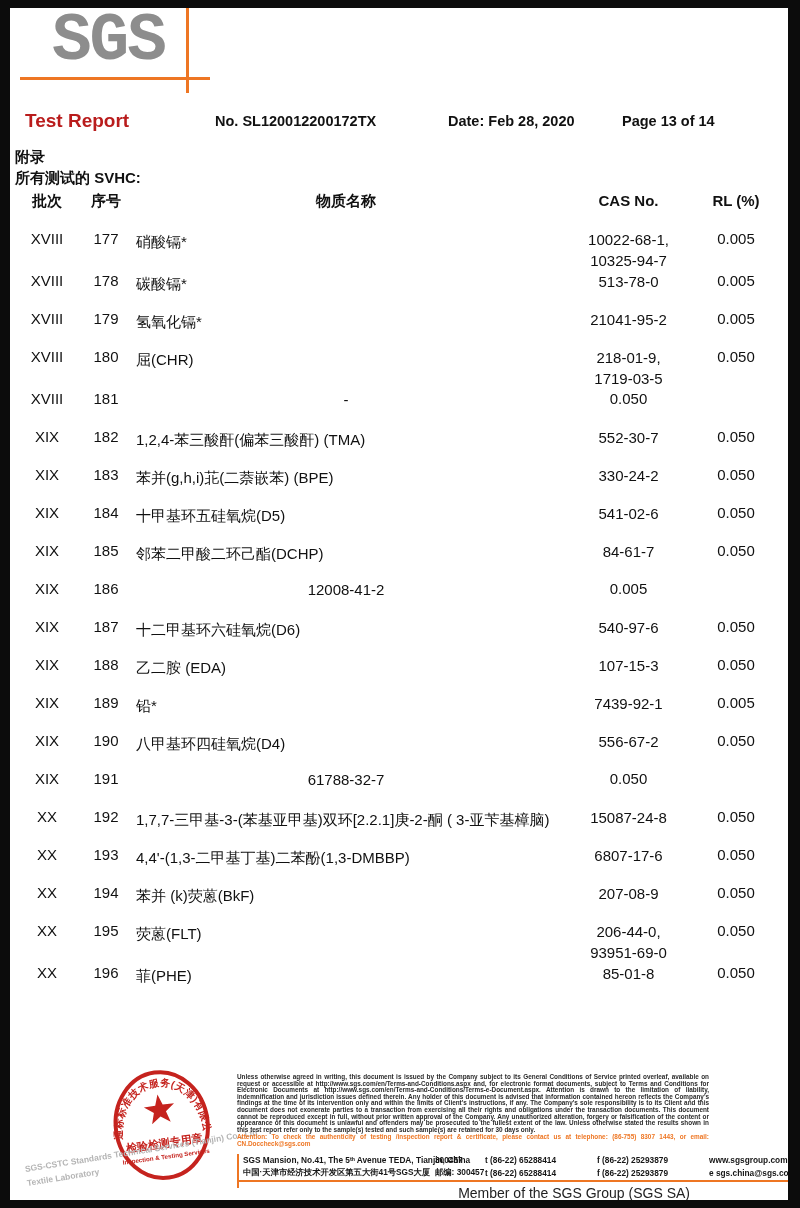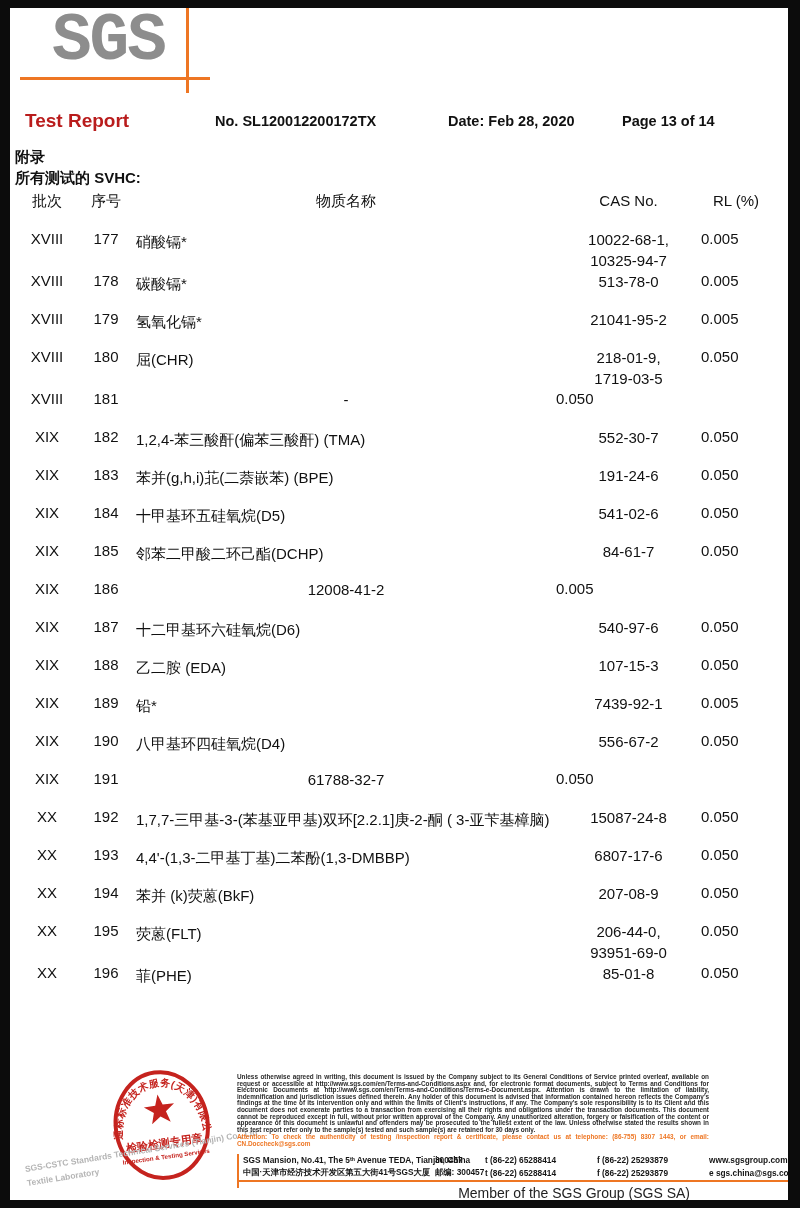--- a/index.html
+++ b/index.html
@@ -32,28 +32,28 @@
   .rh-page{position:absolute;left:612px;top:3px;font-size:14.5px;font-weight:bold;}
   .appendix{position:absolute;left:5px;top:140px;font-size:15px;font-weight:bold;}
   .svhc-title{position:absolute;left:5px;top:161px;font-size:15px;font-weight:bold;}
   
   .svhc-table{position:absolute;left:8px;top:184px;width:762px;font-size:15px;}
   .thead,.trow{
     display:grid;
     grid-template-columns:58px 60px 420px 145px 70px;
     align-items:start;
   }
-  .thead{font-weight:normal;margin-bottom:18px;}
+  .thead{font-weight:bold;margin-bottom:18px;}
   .thead > div{text-align:center;}
   .thead .h-name{text-align:center;}
   .trow{min-height:38px;}
   .c-batch,.c-no{text-align:center;line-height:20px;}
   .c-name{text-align:left;line-height:26px;padding-right:6px;}
   .c-cas{text-align:center;line-height:21px;}
-  .c-rl{line-height:20px;}
+  .c-rl{text-align:center;line-height:20px;}
   
   .legal{
     position:absolute;left:227px;top:1066px;width:472px;
     font-size:6.4px;line-height:6.6px;text-align:justify;color:#2b2b2b;
     font-weight:bold;
   }
   .attention{color:var(--orange,#ee7623);margin-top:1px;}
   .stamp{position:absolute;left:100px;top:1058px;transform:rotate(-8deg);}
   .company-gray{
     position:absolute;color:#b5b5b5;font-size:8.5px;font-weight:bold;
@@ -151,21 +151,21 @@
           <div class="c-cas">
             <div>552-30-7</div>
           </div>
           <div class="c-rl">0.050</div>
         </div>
         <div class="trow">
           <div class="c-batch">XIX</div>
           <div class="c-no">183</div>
           <div class="c-name">苯并(g,h,i)苝(二萘嵌苯) (BPE)</div>
           <div class="c-cas">
-            <div>191-24-6</div>
+            <div>330-24-2</div>
           </div>
           <div class="c-rl">0.050</div>
         </div>
         <div class="trow">
           <div class="c-batch">XIX</div>
           <div class="c-no">184</div>
           <div class="c-name">十甲基环五硅氧烷(D5)</div>
           <div class="c-cas">
             <div>541-02-6</div>
           </div>

